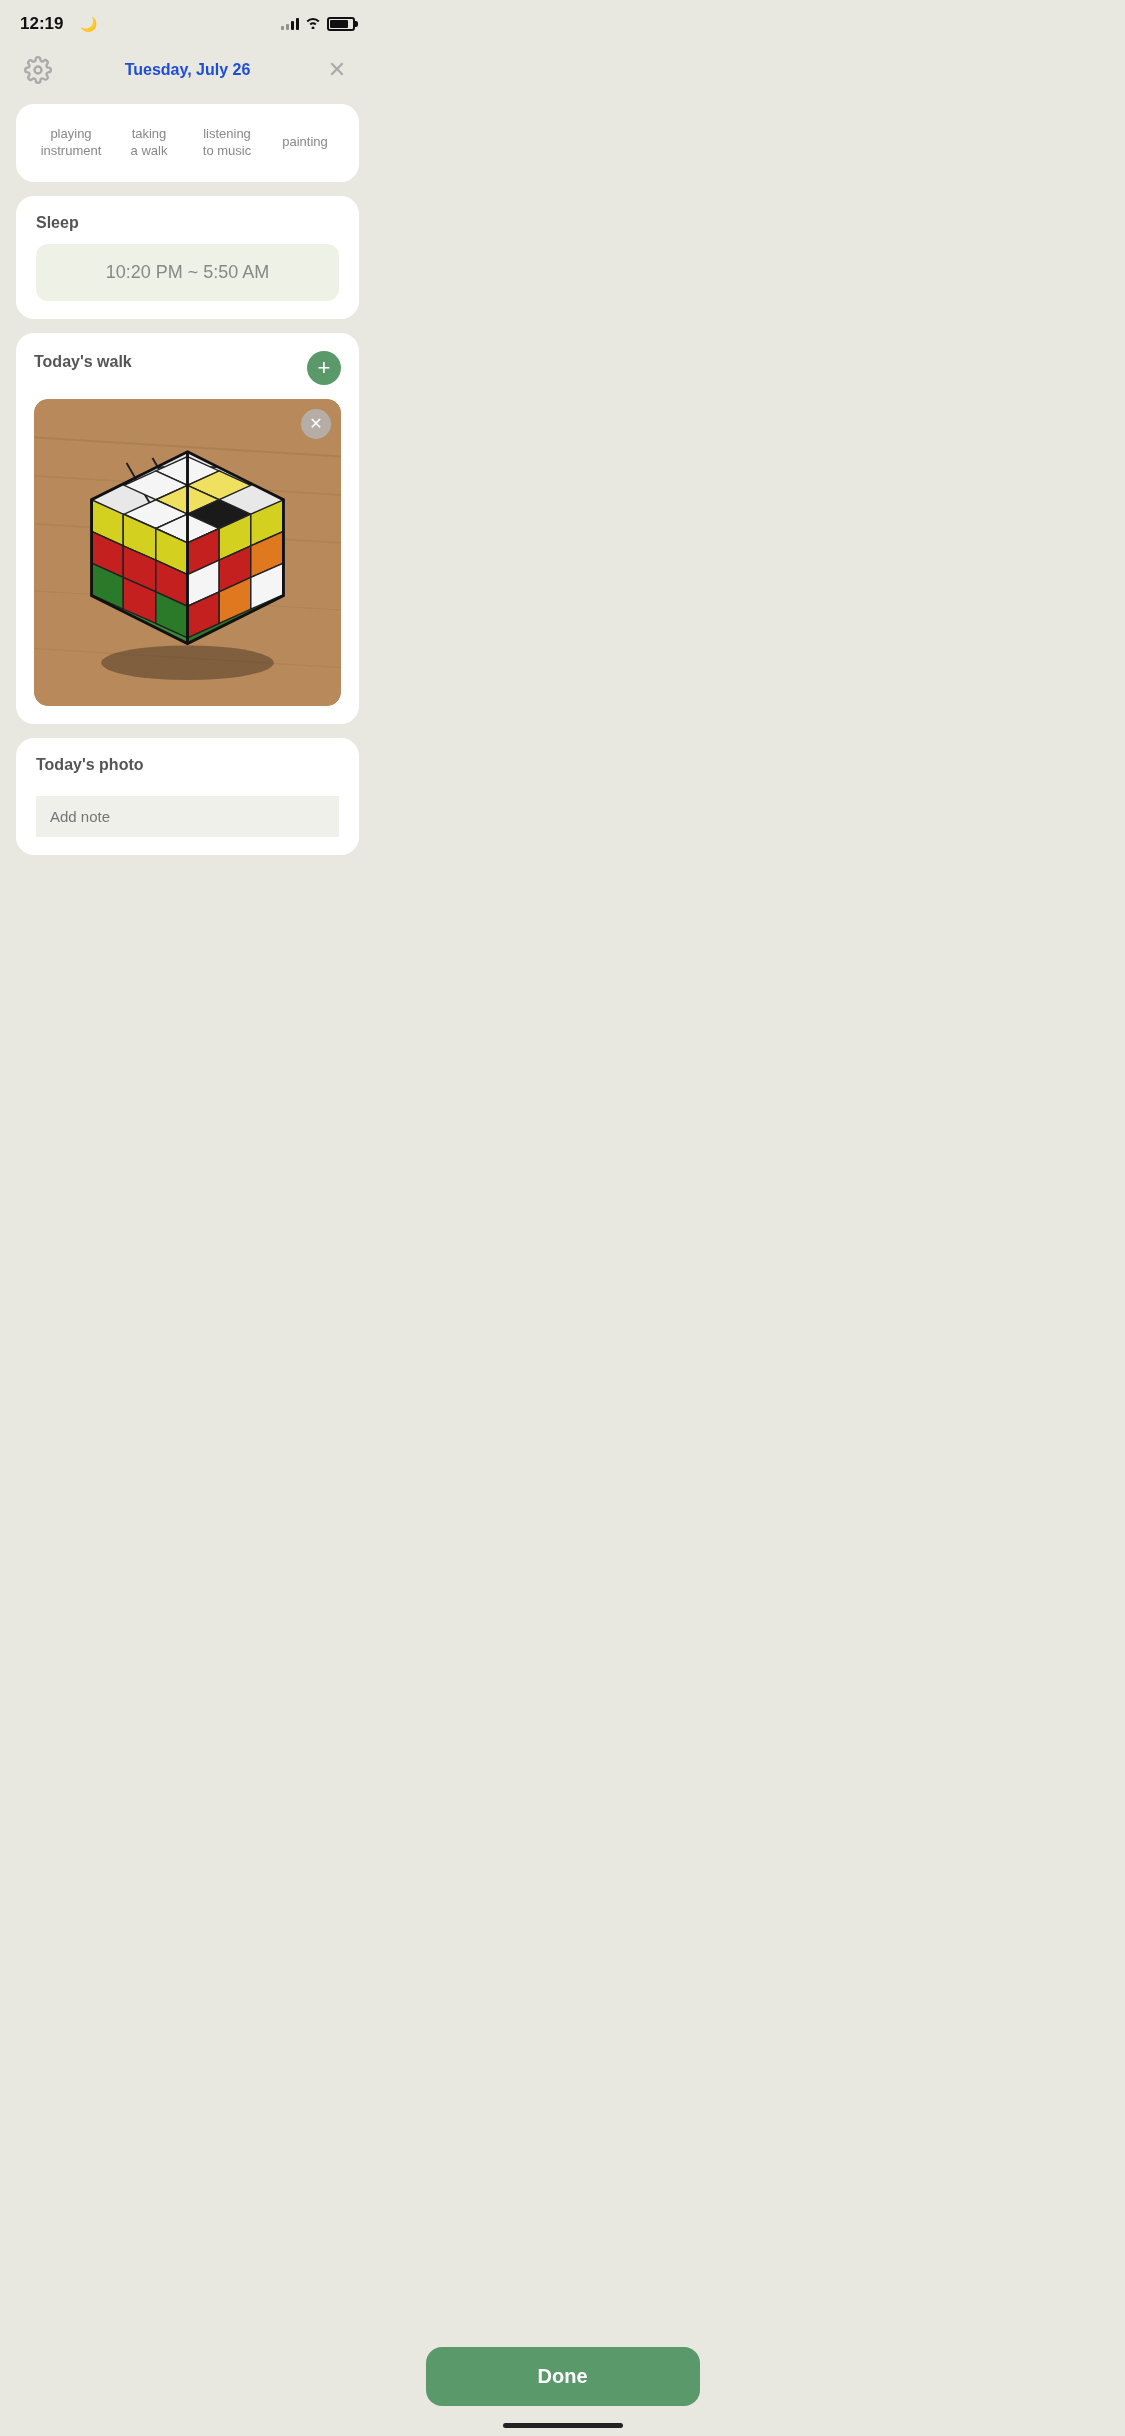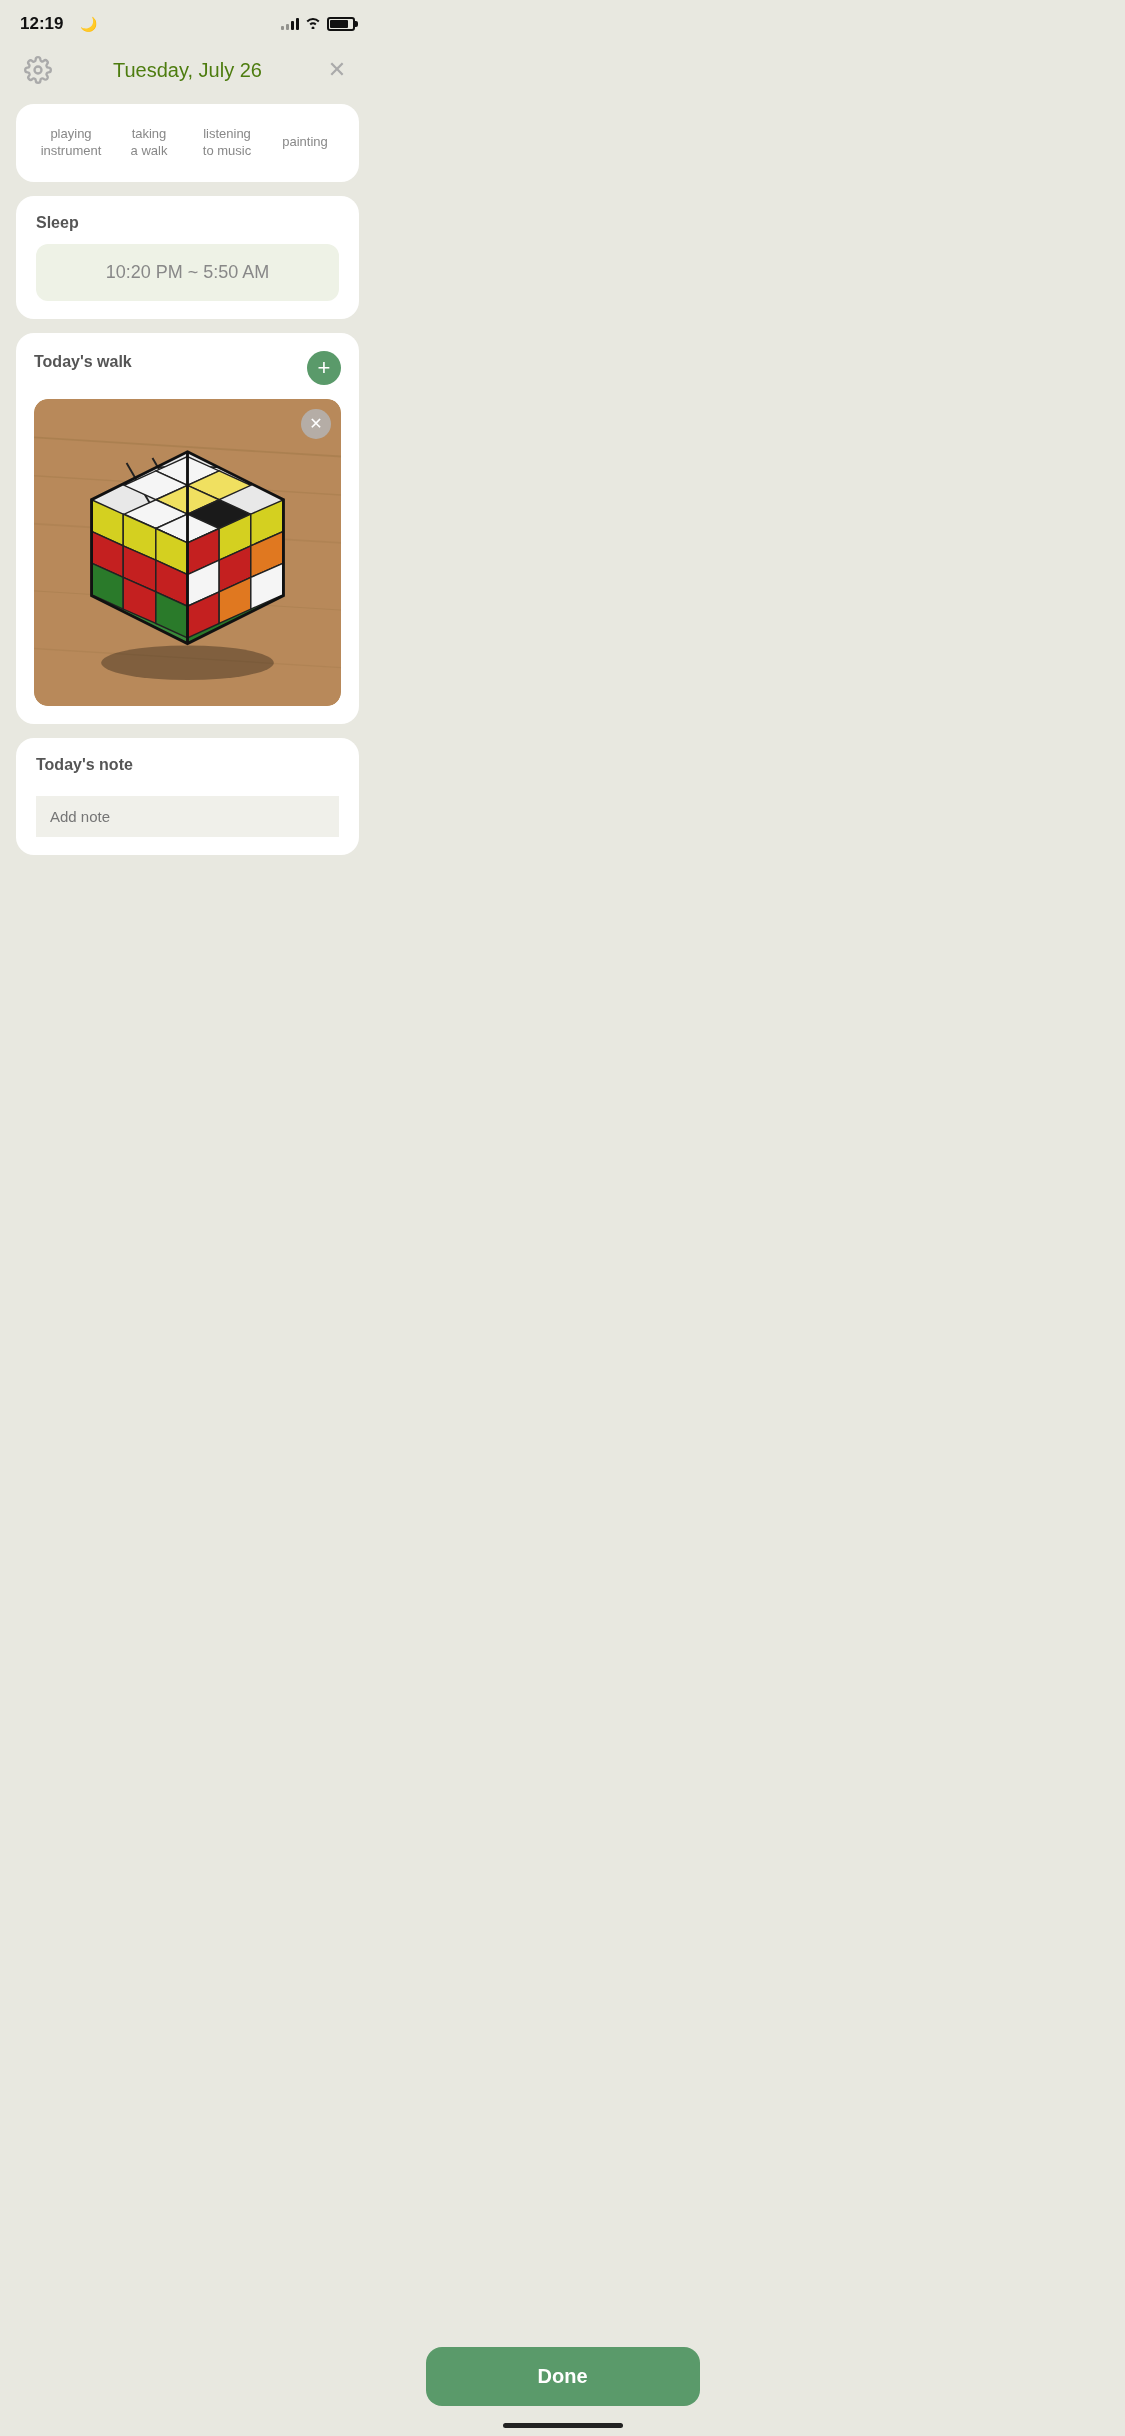--- a/index.html
+++ b/index.html
@@ -90,23 +90,23 @@
       align-items: center;
       justify-content: center;
       cursor: pointer;
     }
     .gear-icon-svg {
       width: 28px;
       height: 28px;
       color: #aaa;
     }
     .header-title {
-      font-size: 20px;
-      font-weight: 400;
-      color: #4d7c0f;
+      font-size: 16px;
+      font-weight: 700;
+      color: #1d4ed8;
     }
     .close-btn {
       width: 36px;
       height: 36px;
       display: flex;
       align-items: center;
       justify-content: center;
       cursor: pointer;
       color: #aaa;
       font-size: 22px;
@@ -417,21 +417,21 @@
           <line x1="160" y1="55" x2="160" y2="255" stroke="#111" stroke-width="3"></line>
         </svg>
       </div>
       <div class="photo-remove-btn">
         <span>✕</span>
       </div>
     </div>
   </div>
 
   <div class="card note-card">
-    <div class="card-title">Today's note</div>
+    <div class="card-title">Today's photo</div>
     <input class="note-input" type="text" placeholder="Add note" style="">
   </div>
 
 </div>
 
 <div class="done-button-container">
   <button class="done-btn">Done</button>
 </div>
 
 <div class="home-indicator"></div>

